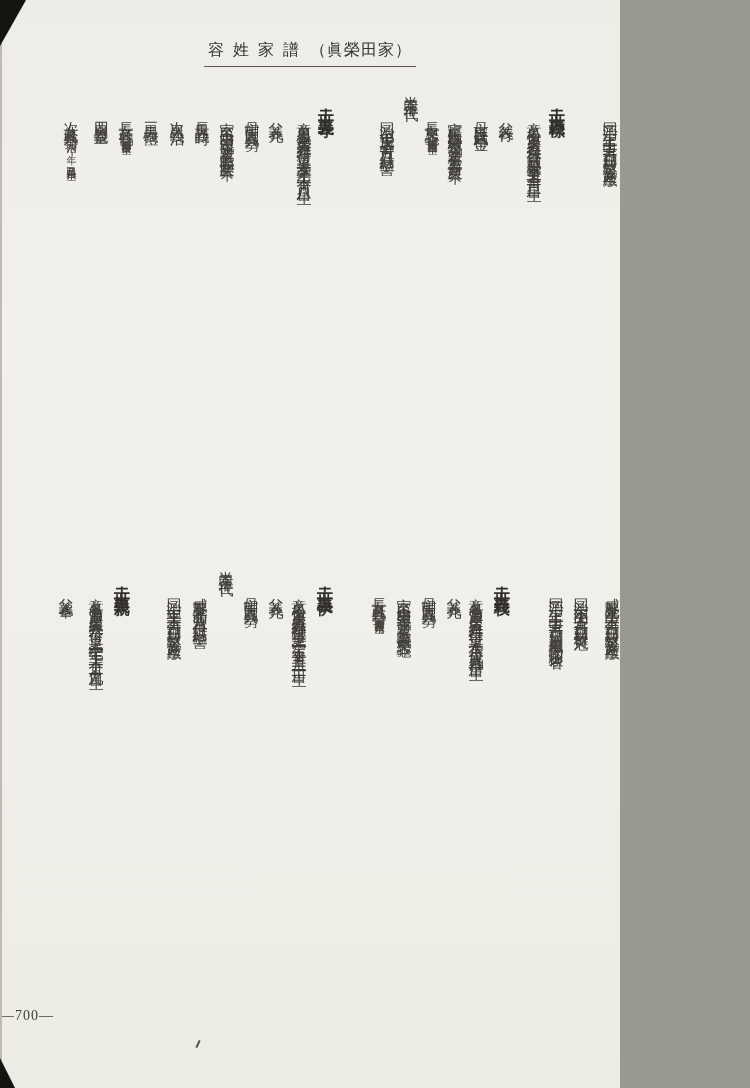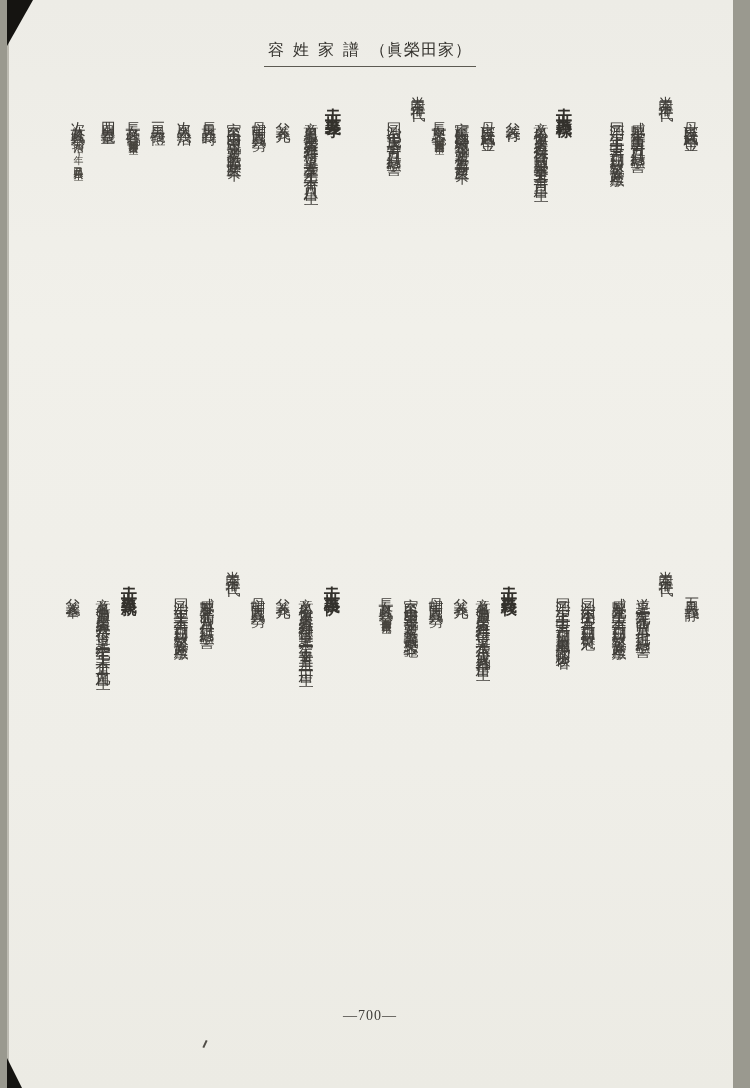--- a/index.html
+++ b/index.html
@@ -1,21 +1,20 @@
 <!DOCTYPE html>
 <html><head>
 <meta charset="utf-8">
 <style>
   html,body{margin:0;padding:0;background:#9a998f;}
   .page{
-    position:relative; width:726px; height:1088px; overflow:hidden;
+    position:relative; width:620px; height:1088px; overflow:hidden;
     background:linear-gradient(180deg,#edece6 0%,#f1f0ea 30%,#efeee8 70%,#ecebe4 100%);
     font-family:"Liberation Serif","DejaVu Serif",serif;
     color:#3f3d38;
-    margin-left:7px;
   }
   
   .title{
     position:absolute; top:40px; left:50%; transform:translateX(-50%);
     white-space:nowrap; padding:0 4px 5px 4px;
     border-bottom:1.5px solid #5c5a52;
     font-size:16px; color:#35332e;
   }
   .title .main{letter-spacing:9px;}
   .title .paren{letter-spacing:1px; margin-left:2px;}
@@ -24,21 +23,21 @@
     position:absolute; writing-mode:vertical-rl; text-orientation:upright;
     font-size:15px; letter-spacing:3px; line-height:17px; white-space:nowrap;
     color:#3f3d38;
   }
   .hdr{font-weight:bold; font-size:16px; letter-spacing:3.5px; color:#33312c;}
   .note{font-size:10px; letter-spacing:0.5px; margin-top:9px; color:#47443e;}
   .t0{top:84px;} .th{top:95px;} .t1{top:110px;}
   .b0{top:559px;} .bh{top:573px;} .b1{top:586px;}
   
   .pagenum{
-    position:absolute; top:1008px; left:0; width:100%; text-align:center;
+    position:absolute; top:1008px; left:0; width:100%; 
     font-size:14px; letter-spacing:1px; color:#3f3d38;
   }
   
   .c-tl{position:absolute; left:0; top:0; width:26px; height:46px; background:#151411;
         clip-path:polygon(0 0,100% 0,0 100%);}
   .c-tr{position:absolute; left:732px; top:0; width:18px; height:56px; background:#151411;
         clip-path:polygon(20% 0,100% 0,100% 100%,55% 30%);}
   .c-bl{position:absolute; left:0; top:1058px; width:15px; height:30px; background:#151411;
         clip-path:polygon(0 0,0 100%,100% 100%);}
   .e-r2{position:absolute; left:741px; top:0; width:9px; height:1088px; background:#dfddd5;}

